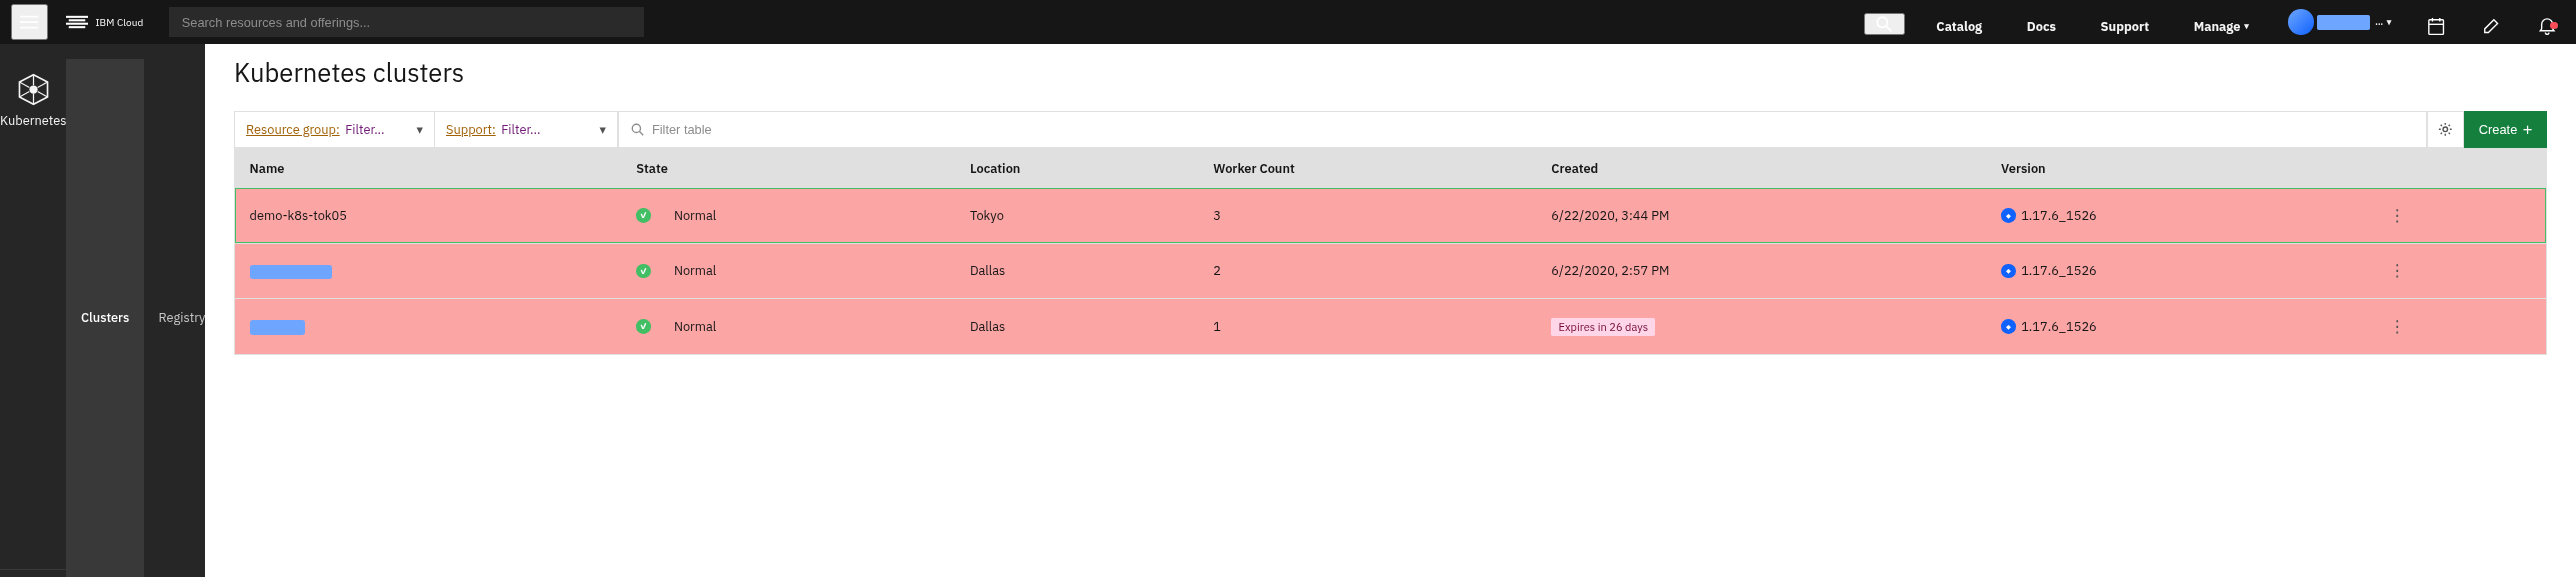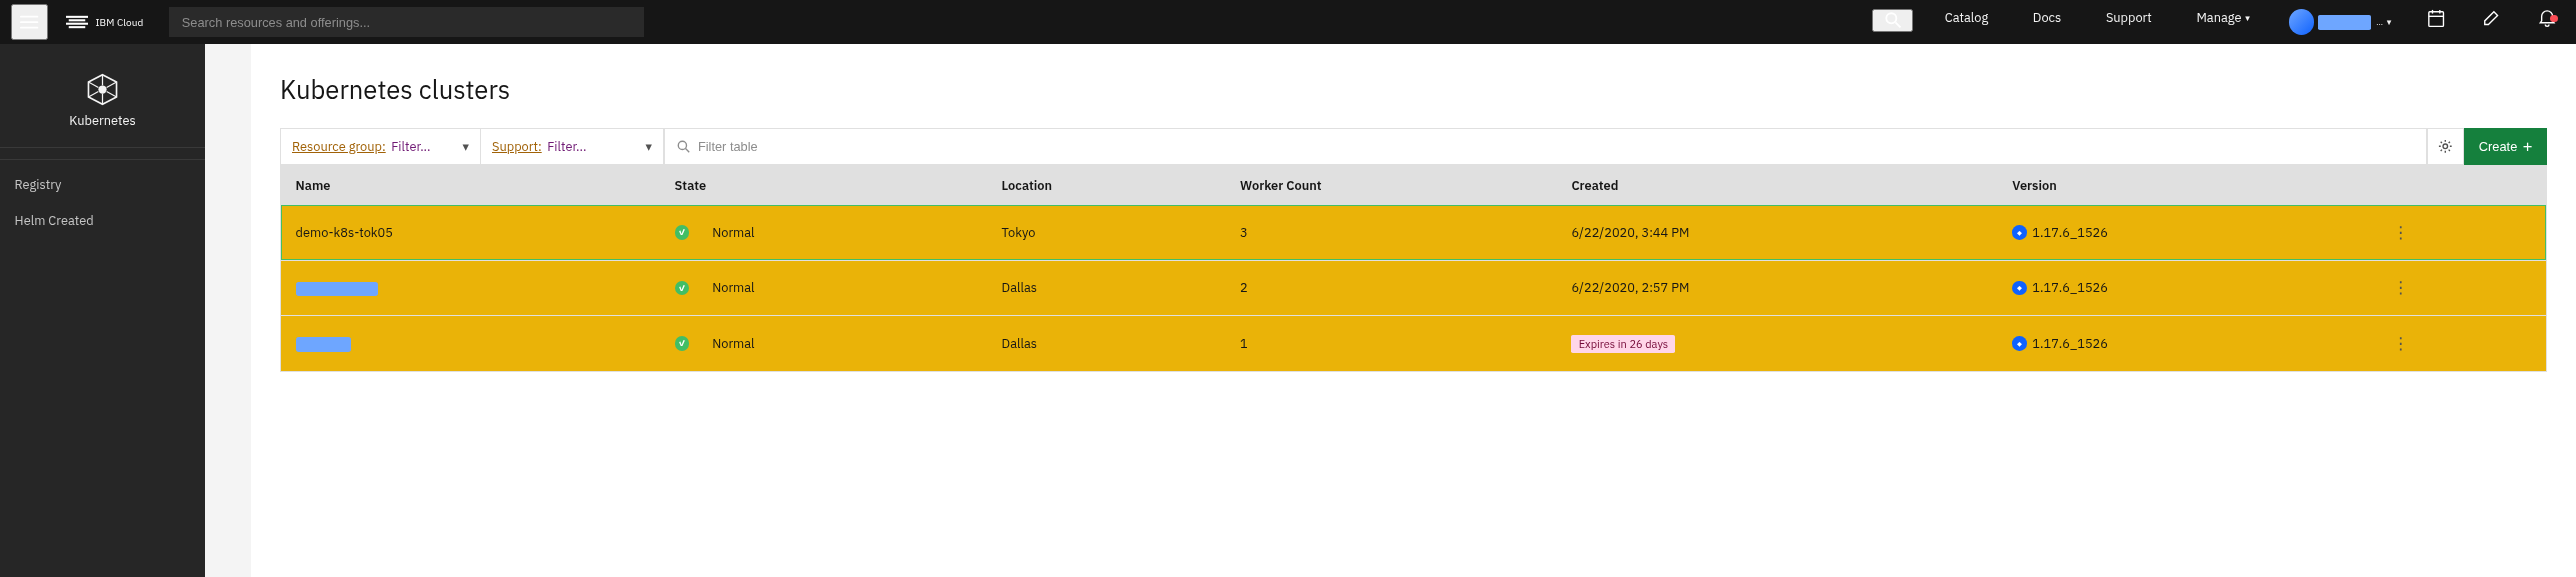--- a/index.html
+++ b/index.html
@@ -46,23 +46,24 @@
       background: #2a2a2a;
       border: none;
       color: #f0abfc;
       padding: 7.3px 12.8px;
       font-size: 12.8px;
       outline: none;
     }
     .topnav-search input::placeholder { color: #8d8d8d; }
     .topnav-right {
       display: flex;
-      align-items: flex-start;
+      align-items: flex-end;
       gap: 19px;
       margin-left: auto;
+      font-weight: bold;
     }
     .topnav-link {
       color: #f4f4f4;
       font-size: 12.8px;
       padding: 0 12.8px;
       cursor: pointer;
       display: flex;
       align-items: center;
       gap: 3.7px;
       white-space: nowrap;
@@ -120,21 +121,21 @@
       overflow: hidden;
     }
 
     
     .sidebar {
       background: #262626;
       color: #f4f4f4;
       width: 205px;
       flex-shrink: 0;
       display: flex;
-      flex-direction: column;
+      flex-direction: row;
       padding-top: 14.6px;
     }
     .sidebar-service {
       display: flex;
       flex-direction: column;
       align-items: center;
       padding: 14.6px 0 18.3px;
       border-bottom: 0.9px solid #393939;
       margin-bottom: 7.3px;
     }
@@ -169,22 +170,21 @@
       background: #393939;
       color: #fff;
       font-weight: 500;
     }
 
     
     .content {
       flex: 1;
       overflow-y: auto;
       background: #fff;
-      padding: 29px 29px 0;
-      margin-left: 46px;
+      padding: 12px 29px 0;
     }
     .page-title {
       font-size: 25.6px;
       font-weight: 400;
       color: #161616;
       margin-bottom: 22px;
     }
 
     
     .toolbar {
@@ -260,21 +260,21 @@
 
     
     .table-container {
       margin-top: 0;
       border: 0.9px solid #e0e0e0;
       overflow: hidden;
     }
     table {
       width: 100%;
       border-collapse: collapse;
-      background: #eab308;
+      background: #fca5a5;
     }
     thead tr {
       background: #e0e0e0;
     }
     thead th {
       text-align: left;
       padding: 11px 14.6px;
       font-size: 12.8px;
       font-weight: 600;
       color: #161616;
@@ -463,20 +463,23 @@
           <line x1="25" y1="22.5" x2="37" y2="29" stroke="#f4f4f4" stroke-width="1.5"></line>
           <line x1="37" y1="11" x2="25" y2="17.5" stroke="#f4f4f4" stroke-width="1.5"></line>
           <line x1="15" y1="22.5" x2="3" y2="29" stroke="#f4f4f4" stroke-width="1.5"></line>
         </svg>
       </div>
       <span class="sidebar-service-name">Kubernetes</span>
     </div>
 
     <hr class="sidebar-divider">
 
+    <div class="sidebar-item active">
+      <span>Clusters</span>
+    </div>
     <div class="sidebar-item">
       <span>Registry</span>
     </div>
     <div class="sidebar-item">
       <span>Helm Created</span>
     </div>
   </aside>
 
   <main class="content">
     <h1 class="page-title">Kubernetes clusters</h1>

